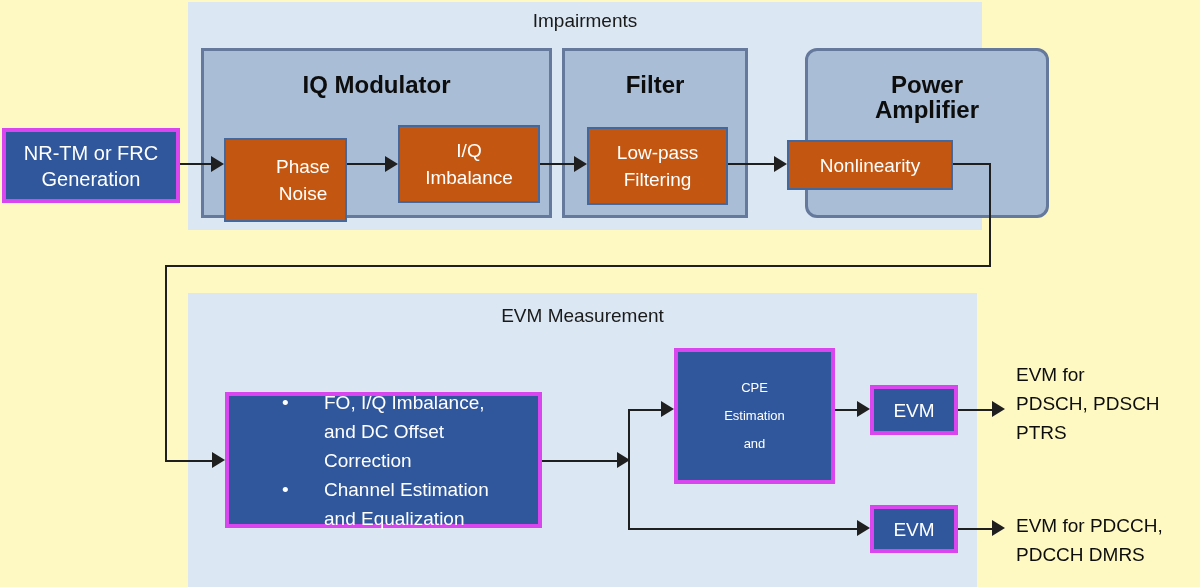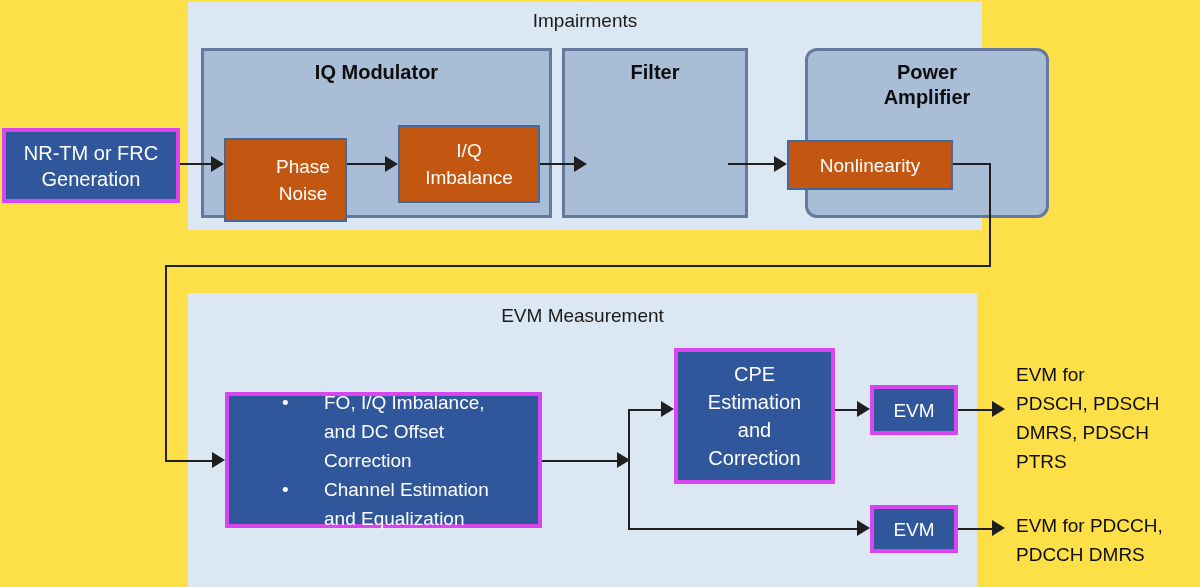--- a/index.html
+++ b/index.html
@@ -1,38 +1,38 @@
 <!DOCTYPE html>
 <html><head>
 <meta charset="utf-8">
 <style>
   html,body{margin:0;padding:0;background:#ffffff;}
-  #canvas{position:relative;width:1200px;height:587px;background:#fde047;overflow:hidden;
+  #canvas{position:relative;width:1200px;height:587px;background:#fef9c3;overflow:hidden;
           font-family:"Liberation Sans",sans-serif;color:#1a1a1a;}
   .abs{position:absolute;}
   .container{background:#dbe7f3;}
   .section-title{font-size:19px;text-align:center;color:#1a1a1a;}
   .group{background:#a9bdd6;border:3px solid #64799c;box-sizing:border-box;text-align:center;}
-  .group-title{font-weight:bold;font-size:20px;line-height:25px;padding-top:9px;color:#0d0d0d;}
+  .group-title{font-weight:bold;font-size:24px;line-height:25px;padding-top:21px;color:#0d0d0d;}
   .obox{background:#c35711;border:2px solid #44679c;box-sizing:border-box;color:#ffffff;
         display:flex;flex-direction:column;align-items:center;justify-content:center;
         font-size:19px;line-height:27px;text-align:center;}
   .bbox{background:#30579b;border:4px solid #d946ef;box-sizing:border-box;color:#ffffff;
         display:flex;flex-direction:column;align-items:center;justify-content:center;
         font-size:19px;line-height:27px;text-align:center;}
   .line{background:#1f1f1f;}
   .hline{height:2px;}
   .vline{width:2px;}
   .ah{width:0;height:0;border-top:8px solid transparent;border-bottom:8px solid transparent;
       border-left:13px solid #1f1f1f;}
   .outlabel{font-size:19px;line-height:29px;color:#0d0d0d;}
   .bullets{width:215px;text-align:left;font-size:19px;line-height:29px;}
   .bullet-row{display:flex;}
   .bullet-dot{width:42px;flex:0 0 42px;text-align:left;padding-left:6px;}
-  .cpe-text{width:112px;font-size:20px;line-height:28px;}
+  .cpe-text{width:112px;font-size:13px;line-height:28px;}
 </style>
 </head>
 <body>
 
 <div id="canvas">
 
   <div class="abs container" style="left:188px;top:2px;width:794px;height:228px;"></div>
   <div class="abs section-title" style="left:188px;top:10px;width:794px;">Impairments</div>
 
   <div class="abs group" style="left:201px;top:48px;width:351px;height:170px;">
@@ -60,20 +60,24 @@
   <div class="abs obox" style="left:224px;top:138px;width:123px;height:84px;padding-left:35px;">
     <div>Phase</div>
     <div>Noise</div>
   </div>
 
   <div class="abs obox" style="left:398px;top:125px;width:142px;height:78px;">
     <div>I/Q</div>
     <div>Imbalance</div>
   </div>
 
+  <div class="abs obox" style="left:587px;top:127px;width:141px;height:78px;">
+    <div>Low-pass</div>
+    <div>Filtering</div>
+  </div>
 
   <div class="abs obox" style="left:787px;top:140px;width:166px;height:50px;">
     <div>Nonlinearity</div>
   </div>
 
   <div class="abs container" style="left:188px;top:293px;width:789px;height:294px;"></div>
   <div class="abs section-title" style="left:188px;top:305px;width:789px;">EVM Measurement</div>
 
   <div class="abs bbox" style="left:225px;top:392px;width:317px;height:136px;">
     <div class="bullets">
@@ -86,35 +90,33 @@
         <div>Channel Estimation and Equalization</div>
       </div>
     </div>
   </div>
 
   <div class="abs bbox" style="left:674px;top:348px;width:161px;height:136px;">
     <div class="cpe-text">
       <div>CPE</div>
       <div>Estimation</div>
       <div>and</div>
-      <div>Correction</div>
     </div>
   </div>
 
   <div class="abs bbox" style="left:870px;top:385px;width:88px;height:50px;">
     <div>EVM</div>
   </div>
   <div class="abs bbox" style="left:870px;top:505px;width:88px;height:48px;">
     <div>EVM</div>
   </div>
 
   <div class="abs outlabel" style="left:1016px;top:360px;width:175px;">
     <div>EVM for</div>
     <div>PDSCH, PDSCH</div>
-    <div>DMRS, PDSCH</div>
     <div>PTRS</div>
   </div>
   <div class="abs outlabel" style="left:1016px;top:511px;width:184px;">
     <div>EVM for PDCCH,</div>
     <div>PDCCH DMRS</div>
   </div>
 
   <div class="abs line hline" style="left:180px;top:163px;width:32px;"></div>
   <div class="abs ah" style="left:211px;top:156px;"></div>
 

